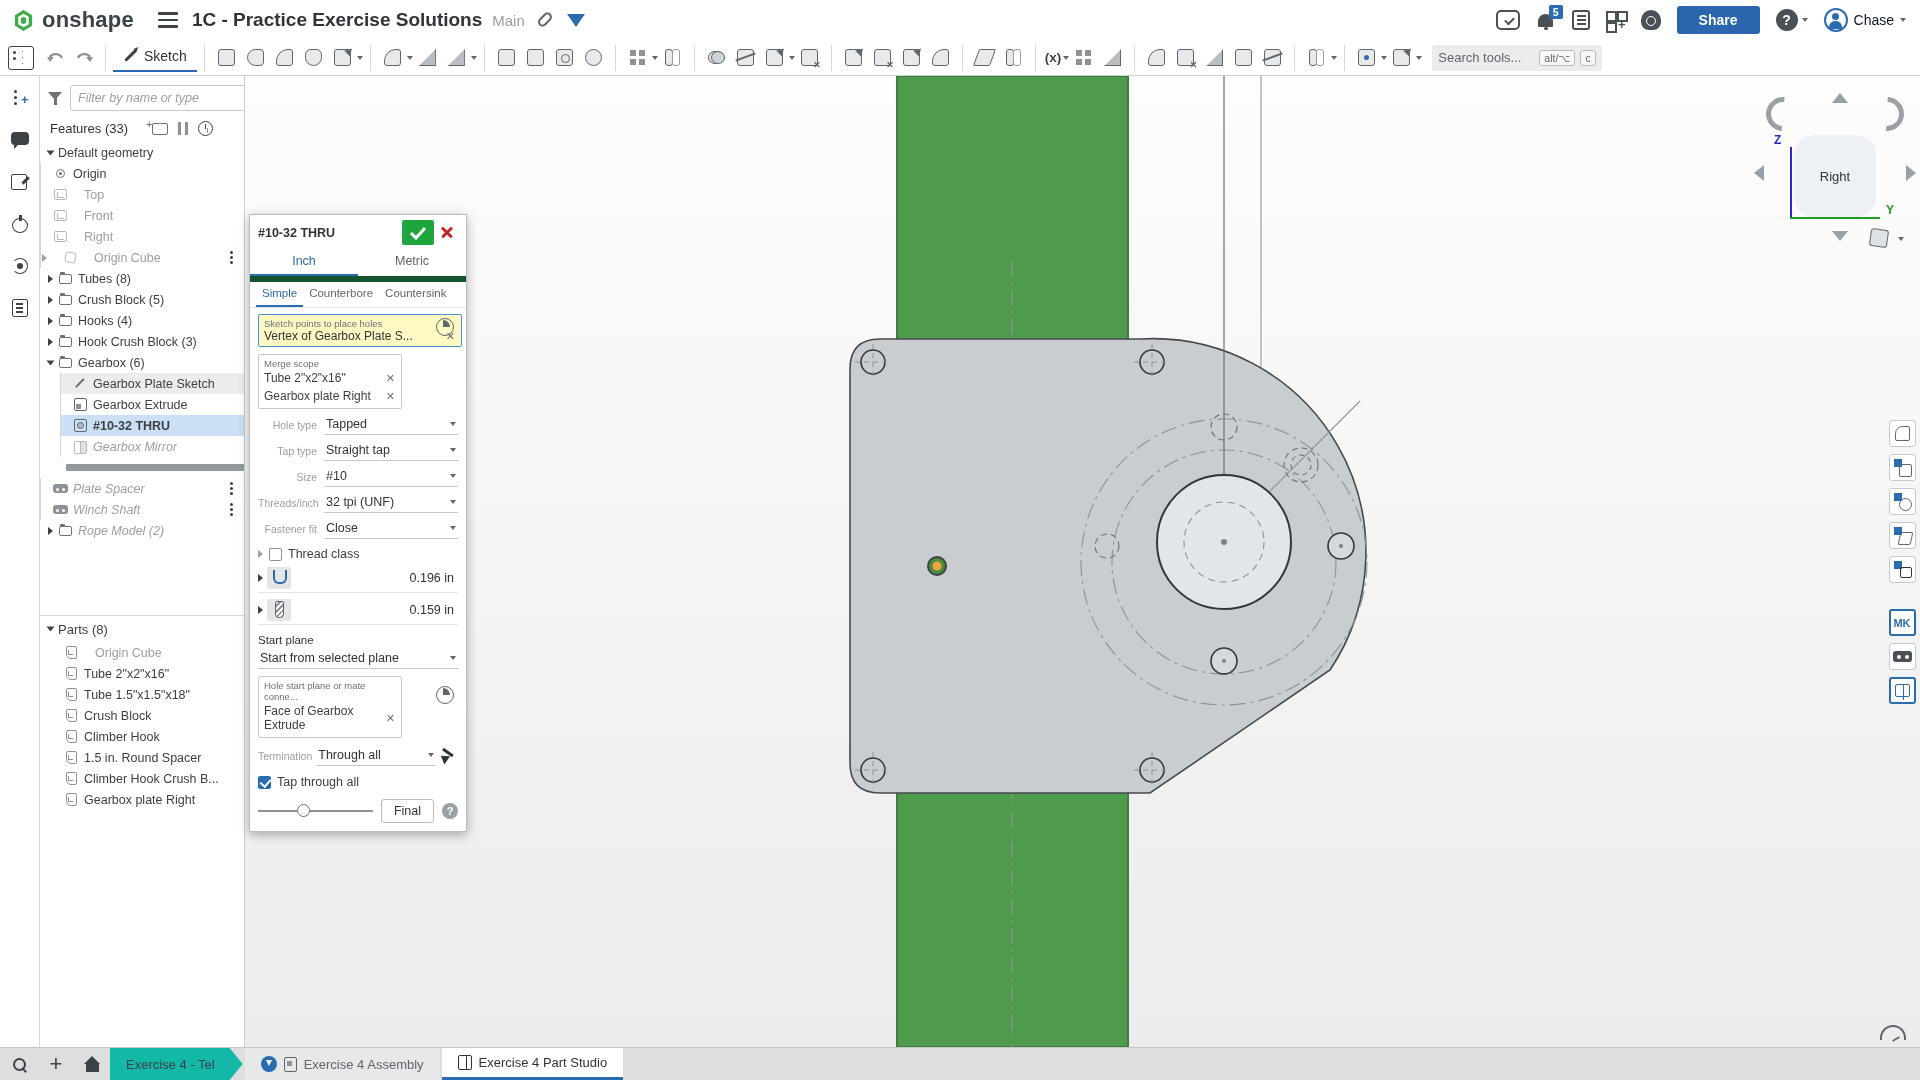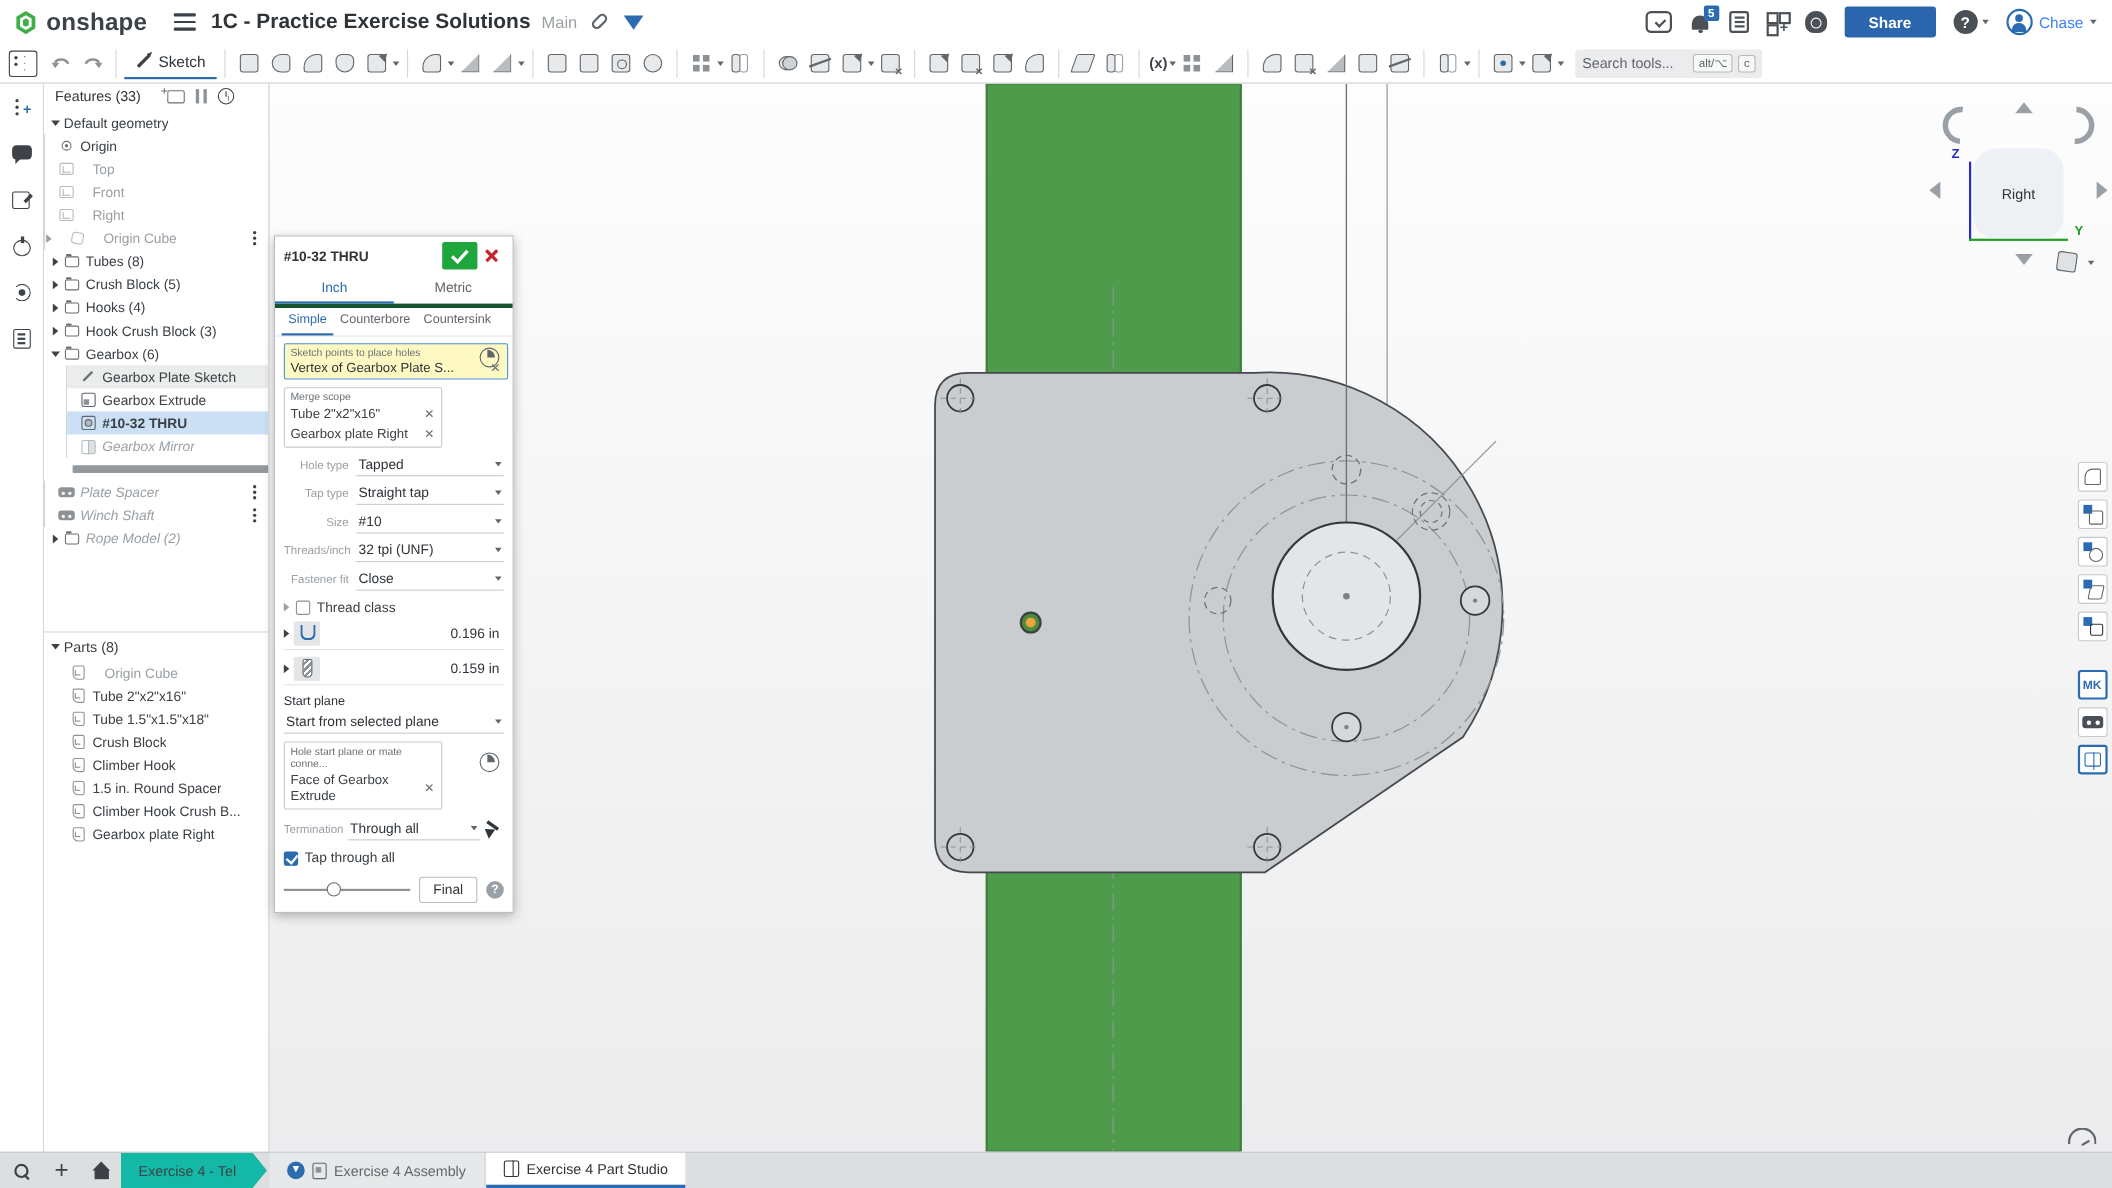--- a/index.html
+++ b/index.html
@@ -29,21 +29,21 @@
   .apps-ico { width:19px; height:19px; position:relative; }
   .apps-ico::before { content:""; position:absolute; left:0; top:0; width:7px; height:7px; border:2px solid #4a5056; box-shadow:11px 0 0 -2px #fff, 11px 0 0 0 #4a5056, 0 11px 0 -2px #fff, 0 11px 0 0 #4a5056; }
   .apps-ico::after { content:"+"; position:absolute; right:-1px; top:6px; font-size:13px; font-weight:700; color:#4a5056; }
   .head-ico { width:20px; height:20px; background:#4a5056; border-radius:50% 50% 40% 40%; position:relative; }
   .head-ico::after { content:""; position:absolute; left:5px; top:6px; width:8px; height:8px; border:1.6px solid #fff; border-radius:50%; }
   .share-btn { background:#2a65ad; color:#fff; font-size:14px; font-weight:600; padding:6px 22px; border-radius:3px; border:none; cursor:pointer; }
   .help-circle { width:22px; height:22px; border-radius:50%; background:#4a5056; color:#fff; font-size:14px; font-weight:700; display:flex; align-items:center; justify-content:center; }
   .avatar { width:24px; height:24px; border-radius:50%; border:2.4px solid #2b6cb0; position:relative; }
   .avatar::before { content:""; position:absolute; left:6px; top:3px; width:7px; height:7px; background:#2b6cb0; border-radius:50%; }
   .avatar::after { content:""; position:absolute; left:3px; top:11px; width:13px; height:8px; background:#2b6cb0; border-radius:6px 6px 0 0; }
-  .user-name { font-size:14px; color:#3b82f6; }
+  .user-name { font-size:14px; color:#0f172a; }
   .caret { width:0; height:0; border-left:4.5px solid transparent; border-right:4.5px solid transparent; border-top:5.5px solid #5f666c; display:inline-block; }
   .caret.sm { border-left-width:3.5px; border-right-width:3.5px; border-top-width:4.5px; }
   .flex { display:flex; align-items:center; }
   .g4 { gap:4px; } .g6 { gap:6px; }
 
   
   .toolbar { position:absolute; left:0; top:40px; width:1920px; height:36px; background:#fff; border-bottom:1px solid #ccd0d3; display:flex; align-items:center; z-index:25; }
   .tb-left-ico { width:26px; height:24px; margin:0 8px; border:1.6px solid #3c4248; border-radius:3px; position:relative; }
   .tb-left-ico::after { content:""; position:absolute; left:4px; top:4px; width:3px; height:3px; background:#3c4248; border-radius:50%; box-shadow:0 6px 0 #3c4248, 8px -1px 0 -1px #3c4248, 8px 5px 0 -1px #3c4248, 8px 11px 0 -1px #3c4248; }
   .undo-svg { width:20px; height:18px; margin:0 4px; }
@@ -146,21 +146,21 @@
   .canvas { position:absolute; left:245px; top:76px; right:0; bottom:33px; background:linear-gradient(#fdfdfd, #ececee); z-index:1; }
 
   
   .dialog { position:absolute; left:249px; top:214px; width:218px; background:#fff; border:1px solid #b9bdc0; box-shadow:0 3px 10px rgba(0,0,0,.3); z-index:40; font-size:12px; }
   .dlg-hdr { display:flex; align-items:center; padding:5px 6px 4px 8px; }
   .dlg-name { border:none; font-size:12.5px; font-weight:700; color:#2f3439; width:110px; font-family:"Liberation Sans",sans-serif; }
   .btn-ok { margin-left:auto; width:32px; height:25px; background:#1ea63c; border-radius:2px; border:none; display:flex; align-items:center; justify-content:center; cursor:pointer; }
   .btn-cancel { width:26px; height:25px; background:transparent; border:none; position:relative; cursor:pointer; }
   .btn-cancel::before,.btn-cancel::after { content:""; position:absolute; left:6px; top:11px; width:14px; height:2.6px; background:#c2272e; border-radius:1px; }
   .btn-cancel::before { transform:rotate(45deg); } .btn-cancel::after { transform:rotate(-45deg); }
-  .dlg-tabs { display:flex; border-bottom:4px solid #14532d; }
+  .dlg-tabs { display:flex; border-bottom:6px solid #14532d; }
   .dlg-tab { flex:1; text-align:center; padding:5px 0 6px; font-size:12.5px; color:#5f666c; cursor:pointer; }
   .dlg-tab.active { color:#2b6cb0; border-bottom:2.5px solid #2b6cb0; }
   .dlg-subtabs { display:flex; gap:0; padding:0 6px; border-bottom:1px solid #e3e5e7; }
   .dlg-subtab { padding:5px 6px 6px; font-size:11.5px; color:#5f666c; cursor:pointer; }
   .dlg-subtab.active { color:#2b6cb0; border-bottom:2.5px solid #2b6cb0; }
   .dlg-body { padding:6px 8px 8px; }
   .selbox { border:1.6px solid #4a90d9; background:#fef9c3; border-radius:2px; padding:3px 5px; width:204px; }
   .selbox .cap,.greybox .cap { font-size:9.5px; color:#6b7176; }
   .selbox .val { display:flex; align-items:center; font-size:12px; color:#2f3439; }
   .xbtn { margin-left:auto; color:#6b7176; font-size:11px; cursor:pointer; padding:0 1px; }
@@ -377,20 +377,24 @@
 <div class="left-rail">
   <div class="rail-ico r-insert"></div>
   <div class="rail-ico r-comment"></div>
   <div class="rail-ico r-note"></div>
   <div class="rail-ico r-timer"></div>
   <div class="rail-ico r-follow"></div>
   <div class="rail-ico r-bom"></div>
 </div>
 
 <div class="fpanel">
+  <div class="filter-row">
+    <div class="funnel"></div>
+    <input class="filter-input" placeholder="Filter by name or type" style="">
+  </div>
   <div class="feat-hdr">
     <span class="feat-hdr-label">Features (33)</span>
     <div class="fold-plus"></div>
     <div class="pause-ico"></div>
     <div class="clock-ico"></div>
   </div>
 
   <div class="trow">
     <span class="chev open"></span>
     <span class="lbl">Default geometry</span>

